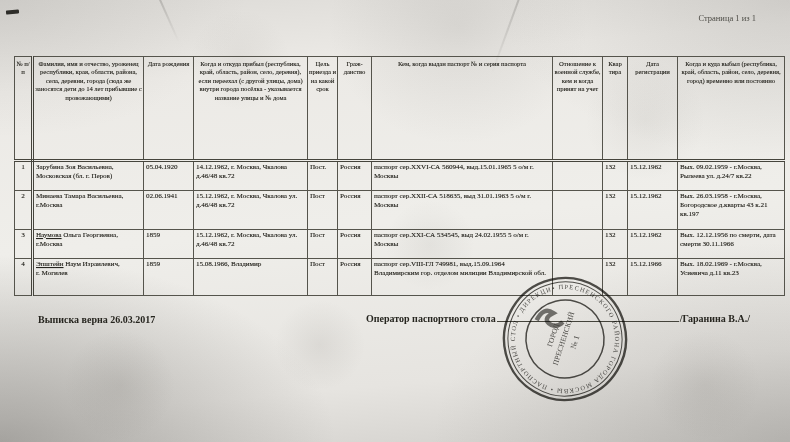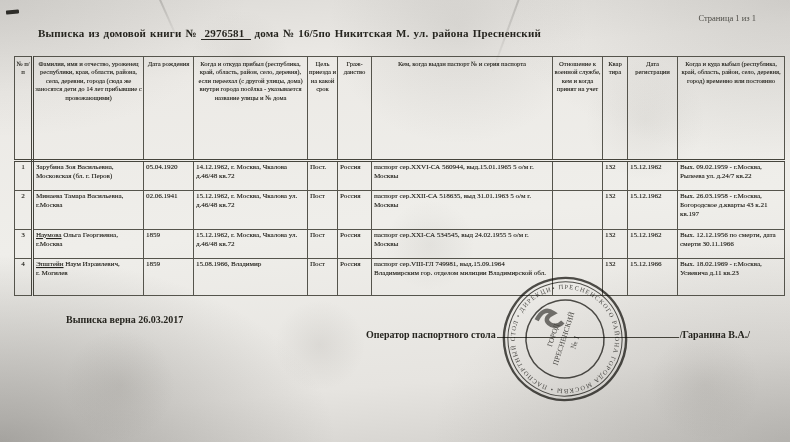--- a/index.html
+++ b/index.html
@@ -36,41 +36,36 @@
 
   .sheet-table { position:absolute; left:14px; top:56px; width:770px; border-collapse:collapse; table-layout:fixed; }
   .sheet-table th, .sheet-table td { border:1px solid #55544c; text-shadow:.2px .2px .3px rgba(60,58,52,.55); overflow:hidden; }
   .sheet-table thead th { font-weight:normal; font-size:6.5px; line-height:1.3; vertical-align:top; padding:3px 1px; text-align:center; border-bottom:3px double #45443c; }
   .sheet-table thead tr { height:104px; }
   .sheet-table td { font-size:7px; line-height:1.32; vertical-align:top; padding:1px 2px; }
   .sheet-table th:first-child, .sheet-table td:first-child { border-right:3px double #45443c; text-align:center; }
   .r1 { height:30px; } .r2 { height:39px; } .r3 { height:29px; } .r4 { height:37px; }
   .uname { text-decoration:underline; }
 
-  .verified { position:absolute; left:38px; top:314px; font-size:10px; font-weight:600;margin-left:28px; }
-  .operator { position:absolute; left:366px; top:328px; font-size:10px; font-weight:600; white-space:nowrap; }
+  .verified { position:absolute; left:38px; top:314px; font-size:10px; font-weight:600; }
+  .operator { position:absolute; left:366px; top:312px; font-size:10px; font-weight:600; white-space:nowrap; }
   .sig-line { display:inline-block; width:182px; height:9px; border-bottom:1.2px solid #44433b; margin:0 1px; }
 
   .stamp { position:absolute; left:500px; top:274px; width:130px; height:130px; opacity:.85; mix-blend-mode:multiply; transform:rotate(-14deg); }
 </style>
 </head>
 <body>
 
 <div class="page">
   <div class="crease c1"></div>
   <div class="crease c2"></div>
   <div class="scan-mark"></div>
 
   <div class="page-indicator">Страница 1 из 1</div>
 
-  <div class="doc-title">
-    <span>Выписка из домовой книги №</span>
-    <span class="u">2976581</span>
-    <span>дома № 16/5</span><span>по Никитская М. ул. района Пресненский</span>
-  </div>
 
   <table class="sheet-table">
     <colgroup>
       <col style="width:18px">
         <col style="width:111px">
         <col style="width:50px">
         <col style="width:114px">
       <col style="width:30px">
         <col style="width:34px">
         <col style="width:181px">

